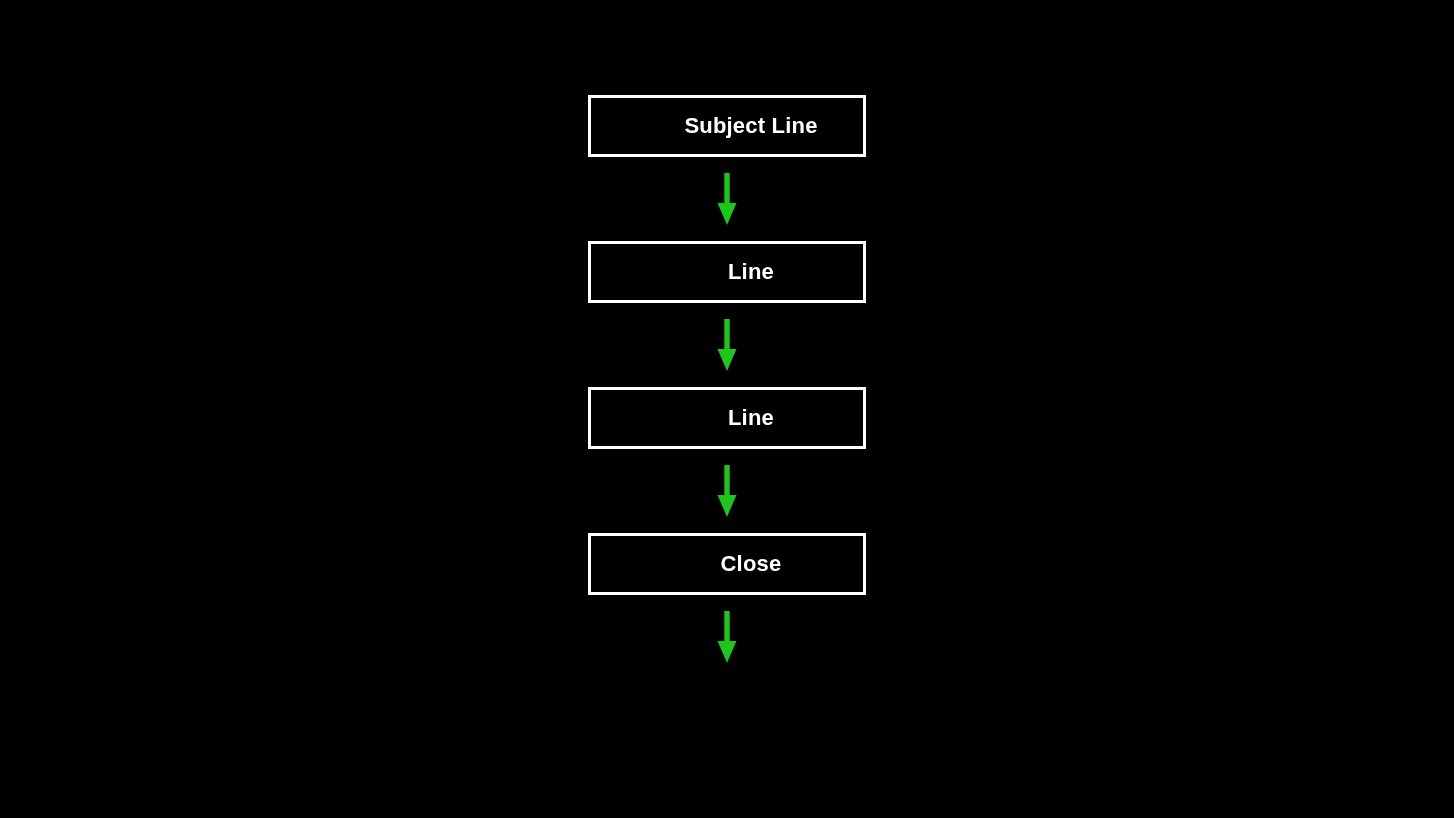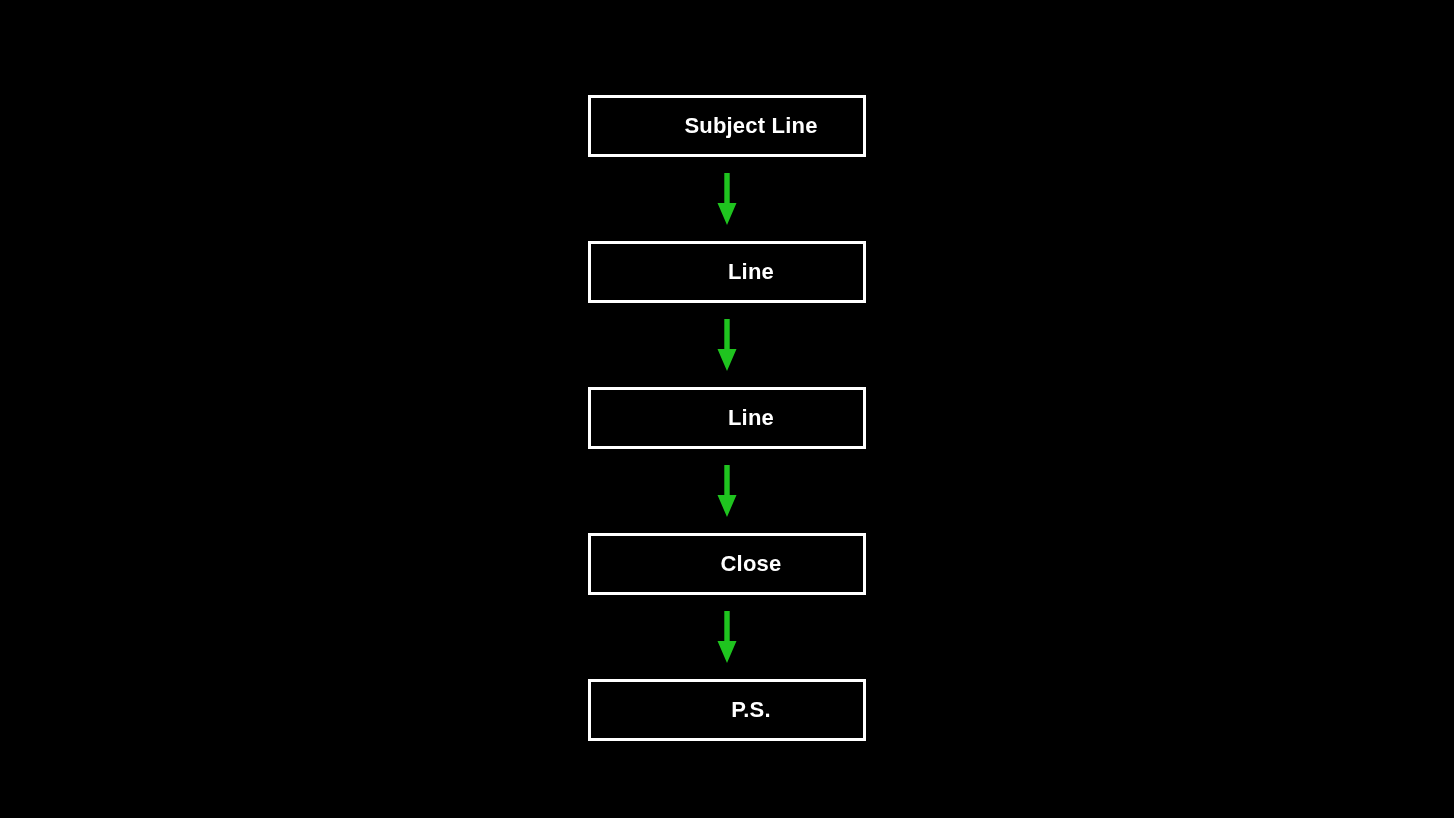--- a/index.html
+++ b/index.html
@@ -110,19 +110,16 @@
     <div class="node">
       <span class="node-label">Close</span>
     </div>
 
     <div class="connector">
       <svg width="20" height="52" viewBox="0 0 20 52">
         <polygon points="7.3,0 12.7,0 12.7,30 19.5,30 10,52 0.5,30 7.3,30" fill="#1fc41f"></polygon>
       </svg>
     </div>
 
-    <div class="node">
-      <span class="node-label">P.S.</span>
-    </div>
 
   </div>
 
 </div>
 
 </body></html>

